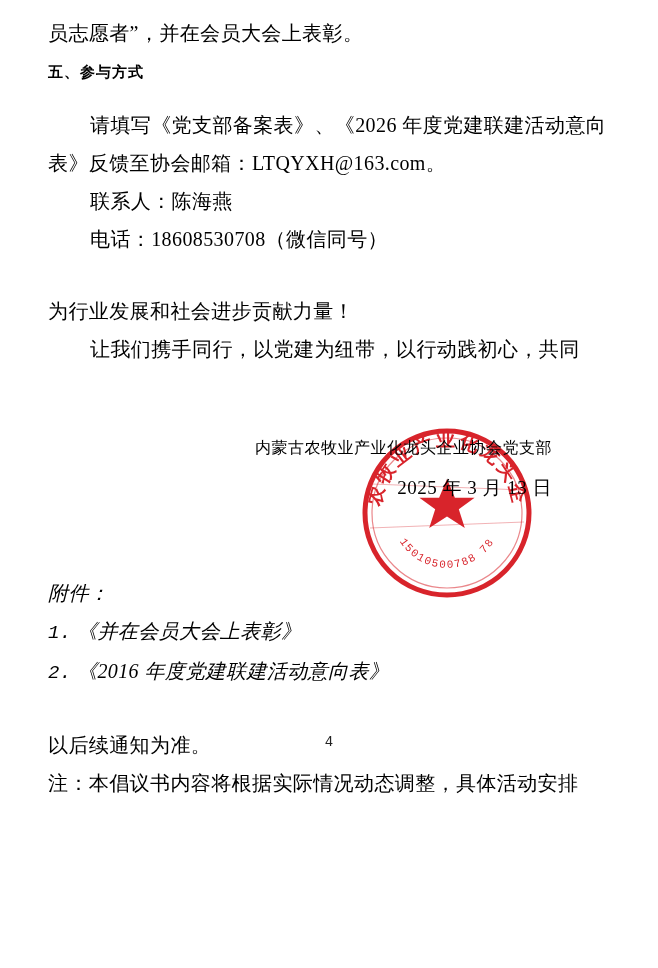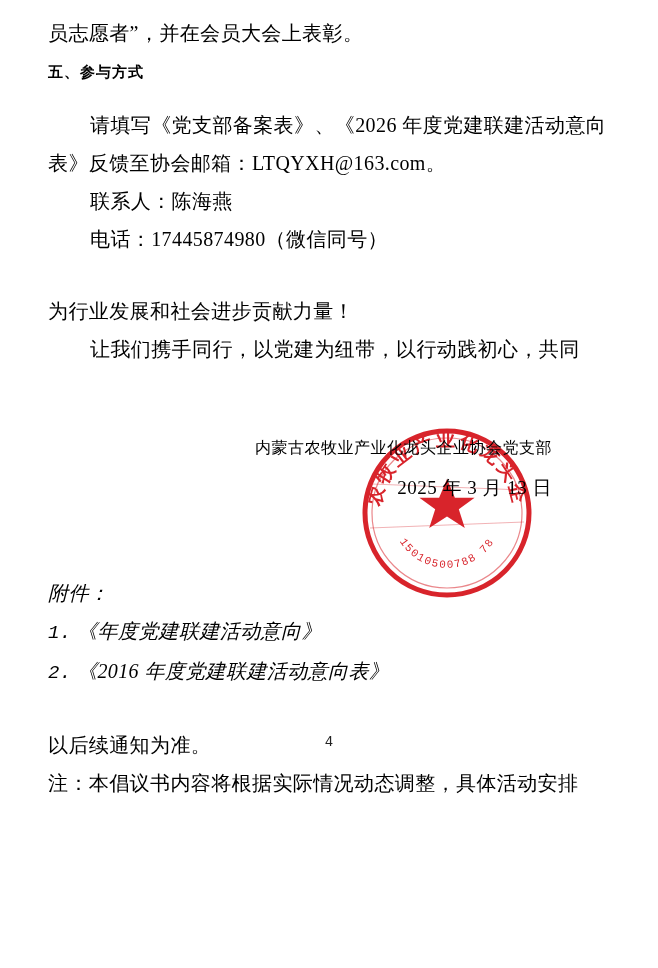--- a/index.html
+++ b/index.html
@@ -108,21 +108,21 @@
   <div class="line block">员志愿者”，并在会员大会上表彰。</div>
 
   <div class="heading block">五、参与方式</div>
 
   <div class="gap-sm"></div>
 
   <div class="line indent2 block">请填写《党支部备案表》、《2026 年度党建联建活动意向</div>
   <div class="line block">表》反馈至协会邮箱：LTQYXH@163.com。</div>
 
   <div class="line indent2 block">联系人：陈海燕</div>
-  <div class="line indent2 block">电话：17445874980（微信同号）</div>
+  <div class="line indent2 block">电话：18608530708（微信同号）</div>
 
   <div class="gap-md"></div>
 
   <div class="line block">为行业发展和社会进步贡献力量！</div>
   <div class="line indent2 block">让我们携手同行，以党建为纽带，以行动践初心，共同</div>
 
   <div class="gap-xl"></div>
 
   <div class="sign-wrap">
     <div class="sign-line">内蒙古农牧业产业化龙头企业协会党支部</div>
@@ -153,21 +153,21 @@
     </svg>
   </div>
 
   <div class="gap-lg"></div>
   <div class="gap-sm"></div>
 
   <div class="attach-line block">附件：</div>
 
   <div class="attach-line block">
     <span class="attach-num">1.</span>
-    <span>《年度党建联建活动意向》</span>
+    <span>《并在会员大会上表彰》</span>
   </div>
 
   <div class="attach-line block">
     <span class="attach-num">2.</span>
     <span>《2016 年度党建联建活动意向表》</span>
   </div>
 
   <div class="gap-md"></div>
 
   <div class="line block">以后续通知为准。</div>

